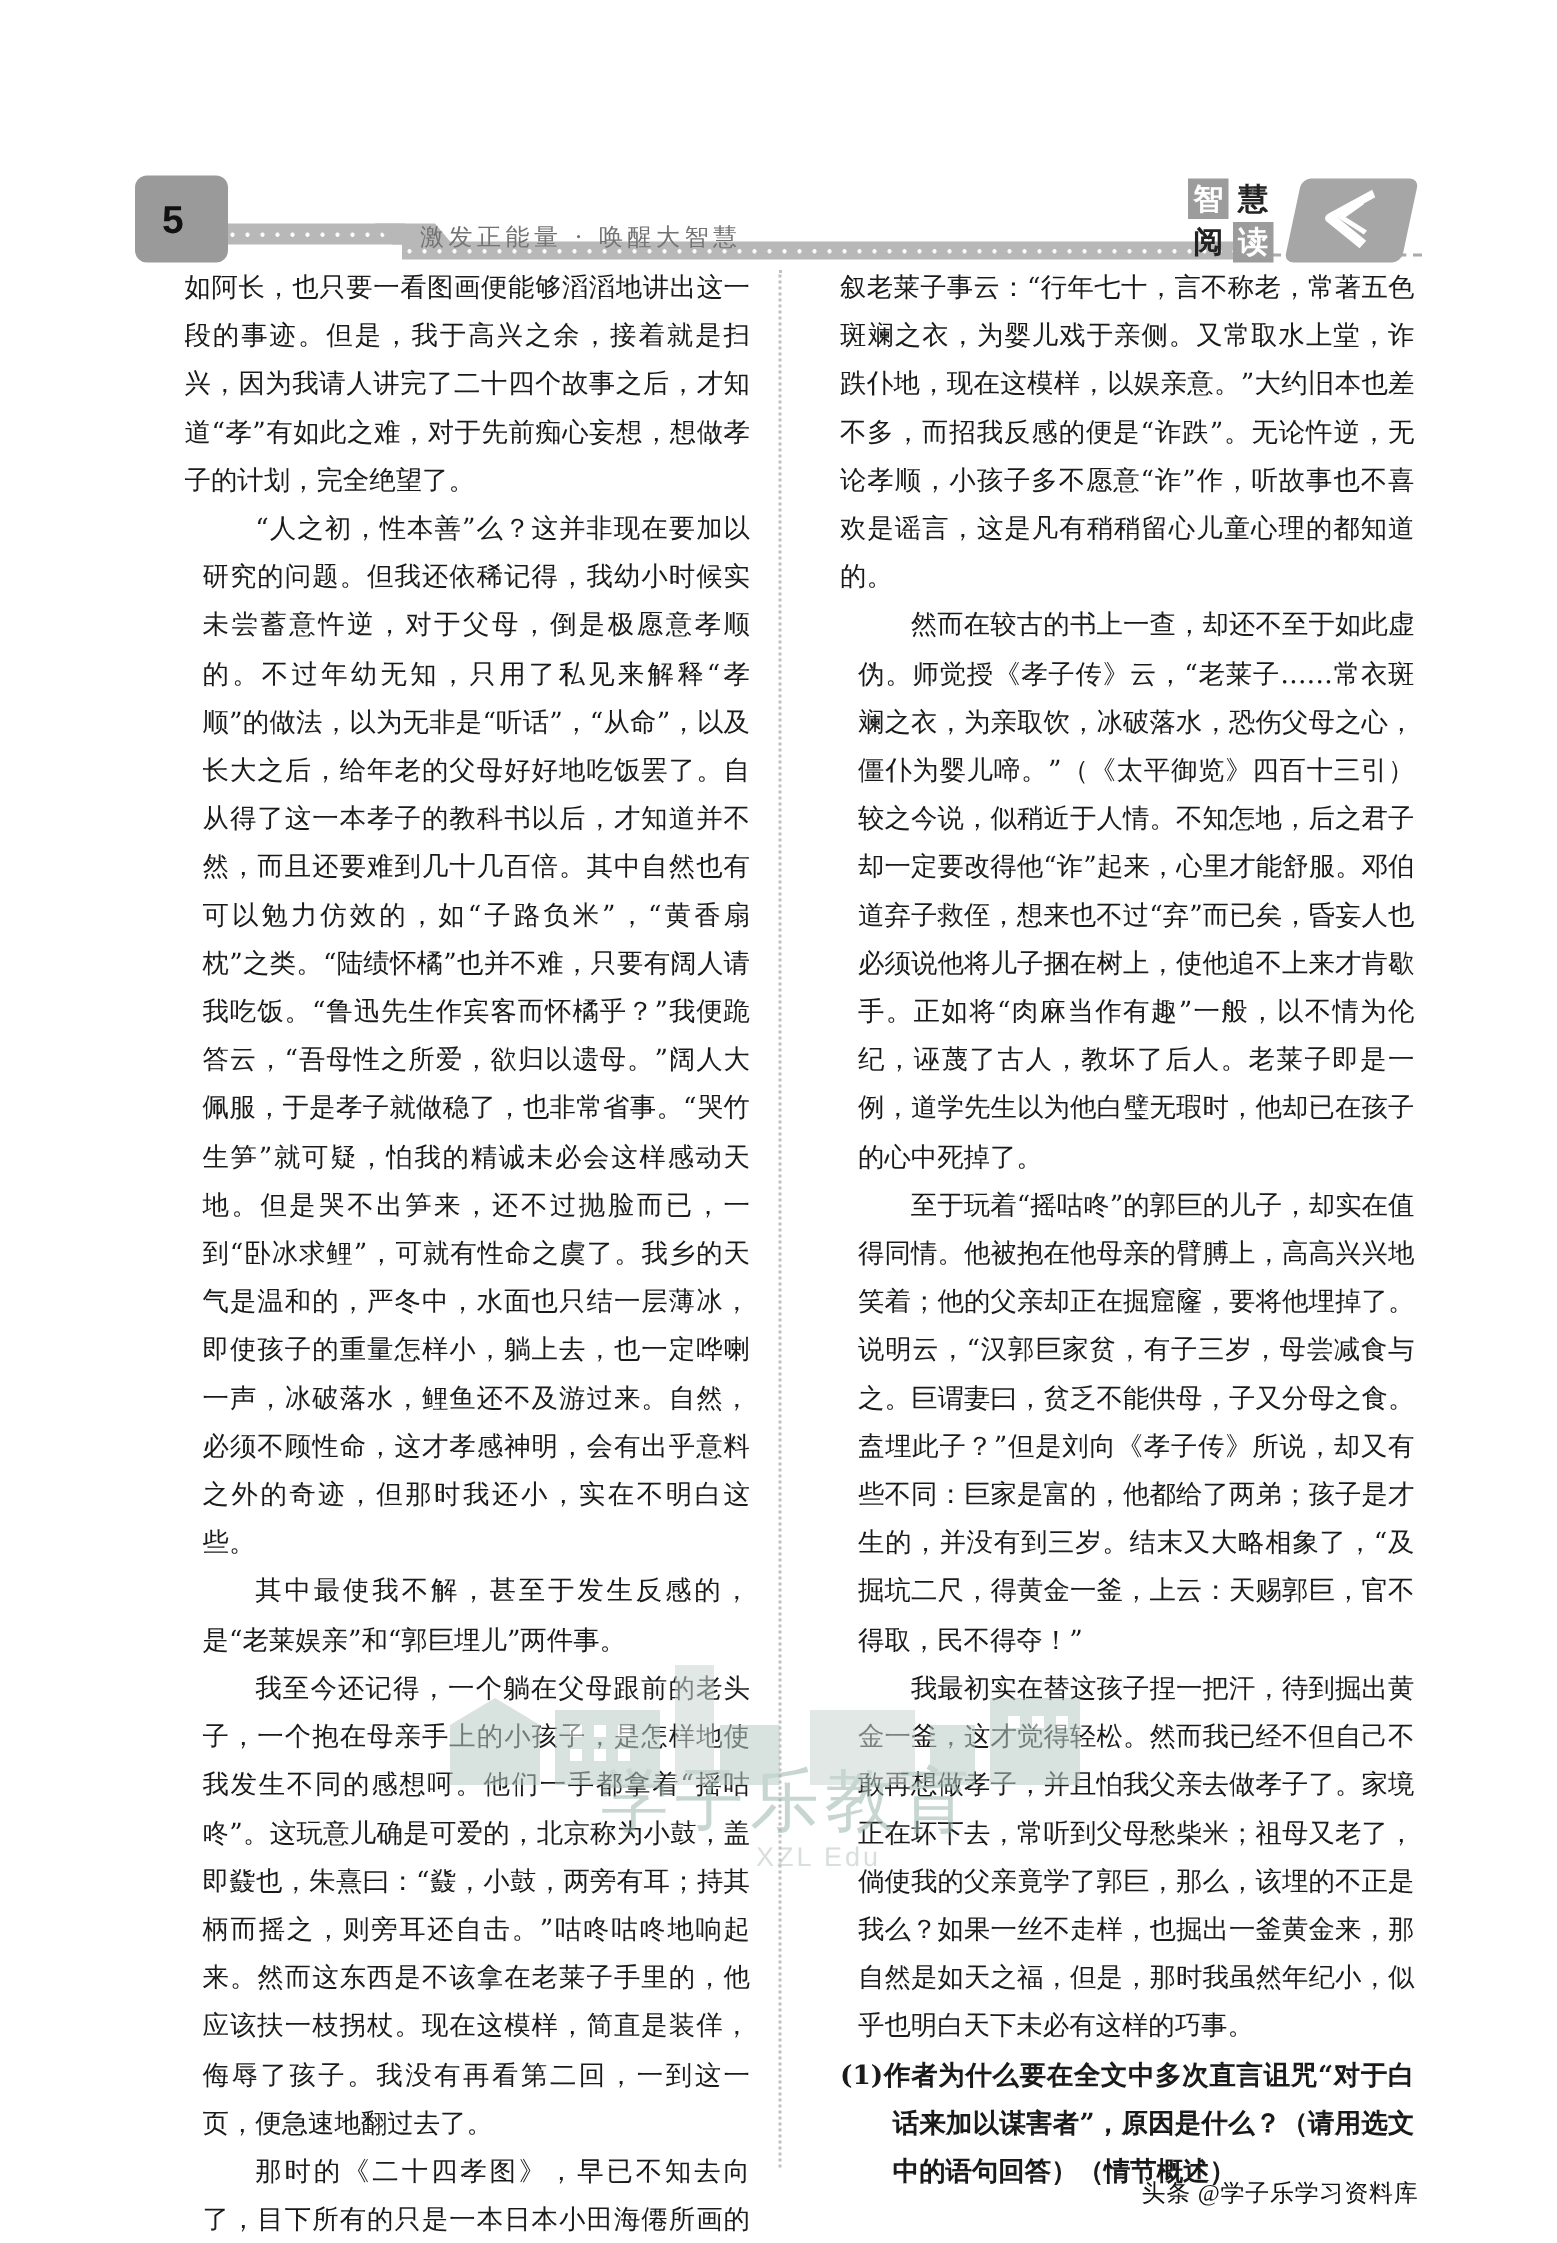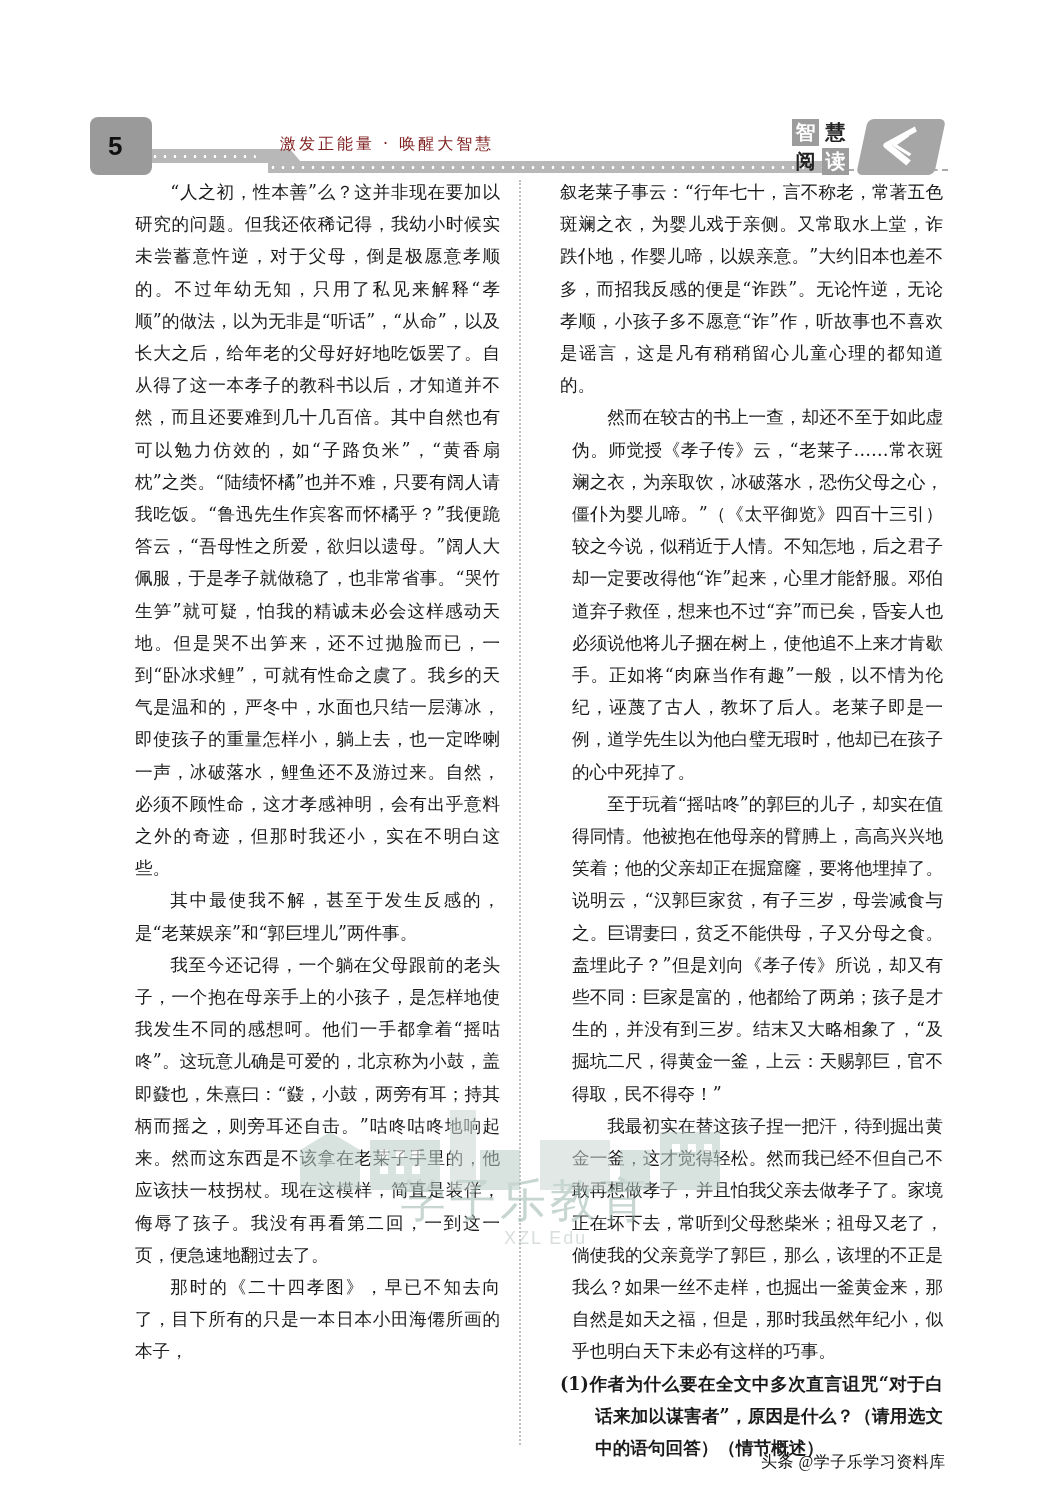--- a/index.html
+++ b/index.html
@@ -28,21 +28,21 @@
   }
   .tape-dots {
     position: absolute; left: 0; right: 0; top: 50%; height: 3px; margin-top: -1px;
     background-image: radial-gradient(circle, #ffffff 1.2px, transparent 1.6px);
     background-size: 10px 3px;
   }
   .tape-dashed {
     position: absolute; left: 758px; top: 52px; width: 100px; border-top: 2px dashed #aaaaaa;
   }
   .slogan {
-    position: absolute; left: 190px; top: 17px; font-size: 16px; letter-spacing: 3px; color: #7f1d1d;
+    position: absolute; left: 190px; top: 31px; font-size: 16px; letter-spacing: 3px; color: #737373;
   }
   .brand { position: absolute; left: 702px; top: 0; width: 160px; height: 60px; }
   .brand-cell {
     position: absolute; width: 27px; height: 27px; font-size: 20px; line-height: 27px;
     text-align: center; font-weight: bold; color: #222;
   }
   .brand-cell.dark { background: #9c9c9c; color: #fff; }
   .brand-logo {
     position: absolute; left: 70px; top: 2px; width: 78px; height: 56px; background: #a6a6a6;
     border-radius: 6px; transform: skewX(-12deg);
@@ -105,28 +105,29 @@
           <path d="M40 4 L14 20 L40 38" fill="none" stroke="#ffffff" stroke-width="6" stroke-linejoin="round"></path>
           <path d="M34 10 L22 20 L40 30" fill="none" stroke="#ffffff" stroke-width="3"></path>
         </svg>
       </div>
     </div>
   </div>
 
   <div class="col-divider"></div>
 
   <div class="col col-left">
+    <p>如阿长，也只要一看图画便能够滔滔地讲出这一段的事迹。但是，我于高兴之余，接着就是扫兴，因为我请人讲完了二十四个故事之后，才知道“孝”有如此之难，对于先前痴心妄想，想做孝子的计划，完全绝望了。</p>
     <p class="indent">“人之初，性本善”么？这并非现在要加以研究的问题。但我还依稀记得，我幼小时候实未尝蓄意忤逆，对于父母，倒是极愿意孝顺的。不过年幼无知，只用了私见来解释“孝顺”的做法，以为无非是“听话”，“从命”，以及长大之后，给年老的父母好好地吃饭罢了。自从得了这一本孝子的教科书以后，才知道并不然，而且还要难到几十几百倍。其中自然也有可以勉力仿效的，如“子路负米”，“黄香扇枕”之类。“陆绩怀橘”也并不难，只要有阔人请我吃饭。“鲁迅先生作宾客而怀橘乎？”我便跪答云，“吾母性之所爱，欲归以遗母。”阔人大佩服，于是孝子就做稳了，也非常省事。“哭竹生笋”就可疑，怕我的精诚未必会这样感动天地。但是哭不出笋来，还不过抛脸而已，一到“卧冰求鲤”，可就有性命之虞了。我乡的天气是温和的，严冬中，水面也只结一层薄冰，即使孩子的重量怎样小，躺上去，也一定哗喇一声，冰破落水，鲤鱼还不及游过来。自然，必须不顾性命，这才孝感神明，会有出乎意料之外的奇迹，但那时我还小，实在不明白这些。</p>
     <p class="indent">其中最使我不解，甚至于发生反感的，是“老莱娱亲”和“郭巨埋儿”两件事。</p>
     <p class="indent">我至今还记得，一个躺在父母跟前的老头子，一个抱在母亲手上的小孩子，是怎样地使我发生不同的感想呵。他们一手都拿着“摇咕咚”。这玩意儿确是可爱的，北京称为小鼓，盖即鼗也，朱熹曰：“鼗，小鼓，两旁有耳；持其柄而摇之，则旁耳还自击。”咕咚咕咚地响起来。然而这东西是不该拿在老莱子手里的，他应该扶一枝拐杖。现在这模样，简直是装佯，侮辱了孩子。我没有再看第二回，一到这一页，便急速地翻过去了。</p>
     <p class="indent">那时的《二十四孝图》，早已不知去向了，目下所有的只是一本日本小田海僊所画的本子，</p>
   </div>
 
   <div class="col col-right">
-    <p>叙老莱子事云：“行年七十，言不称老，常著五色斑斓之衣，为婴儿戏于亲侧。又常取水上堂，诈跌仆地，作婴儿啼，以娱亲意。”大约旧本也差不多，而招我反感的便是“诈跌”。无论忤逆，无论孝顺，小孩子多不愿意“诈”作，听故事也不喜欢是谣言，这是凡有稍稍留心儿童心理的都知道的。</p>
+    <p>叙老莱子事云：“行年七十，言不称老，常著五色斑斓之衣，为婴儿戏于亲侧。又常取水上堂，诈跌仆地，现在这模样，以娱亲意。”大约旧本也差不多，而招我反感的便是“诈跌”。无论忤逆，无论孝顺，小孩子多不愿意“诈”作，听故事也不喜欢是谣言，这是凡有稍稍留心儿童心理的都知道的。</p>
     <p class="indent">然而在较古的书上一查，却还不至于如此虚伪。师觉授《孝子传》云，“老莱子……常衣斑斓之衣，为亲取饮，冰破落水，恐伤父母之心，僵仆为婴儿啼。”（《太平御览》四百十三引）较之今说，似稍近于人情。不知怎地，后之君子却一定要改得他“诈”起来，心里才能舒服。邓伯道弃子救侄，想来也不过“弃”而已矣，昏妄人也必须说他将儿子捆在树上，使他追不上来才肯歇手。正如将“肉麻当作有趣”一般，以不情为伦纪，诬蔑了古人，教坏了后人。老莱子即是一例，道学先生以为他白璧无瑕时，他却已在孩子的心中死掉了。</p>
     <p class="indent">至于玩着“摇咕咚”的郭巨的儿子，却实在值得同情。他被抱在他母亲的臂膊上，高高兴兴地笑着；他的父亲却正在掘窟窿，要将他埋掉了。说明云，“汉郭巨家贫，有子三岁，母尝减食与之。巨谓妻曰，贫乏不能供母，子又分母之食。盍埋此子？”但是刘向《孝子传》所说，却又有些不同：巨家是富的，他都给了两弟；孩子是才生的，并没有到三岁。结末又大略相象了，“及掘坑二尺，得黄金一釜，上云：天赐郭巨，官不得取，民不得夺！”</p>
     <p class="indent">我最初实在替这孩子捏一把汗，待到掘出黄金一釜，这才觉得轻松。然而我已经不但自己不敢再想做孝子，并且怕我父亲去做孝子了。家境正在坏下去，常听到父母愁柴米；祖母又老了，倘使我的父亲竟学了郭巨，那么，该埋的不正是我么？如果一丝不走样，也掘出一釜黄金来，那自然是如天之福，但是，那时我虽然年纪小，似乎也明白天下未必有这样的巧事。</p>
     <p class="question-body"><span>(1)</span><span>作者为什么要在全文中多次直言诅咒“对于白话来加以谋害者”，原因是什么？（请用选文中的语句回答）（情节概述）</span></p>
   </div>
 
   <div class="watermark">
     <svg class="wm-buildings" width="450" height="80" viewBox="0 0 450 80">
       <g fill="#b9cbc5">
         <rect x="20" y="40" width="60" height="40"></rect>

